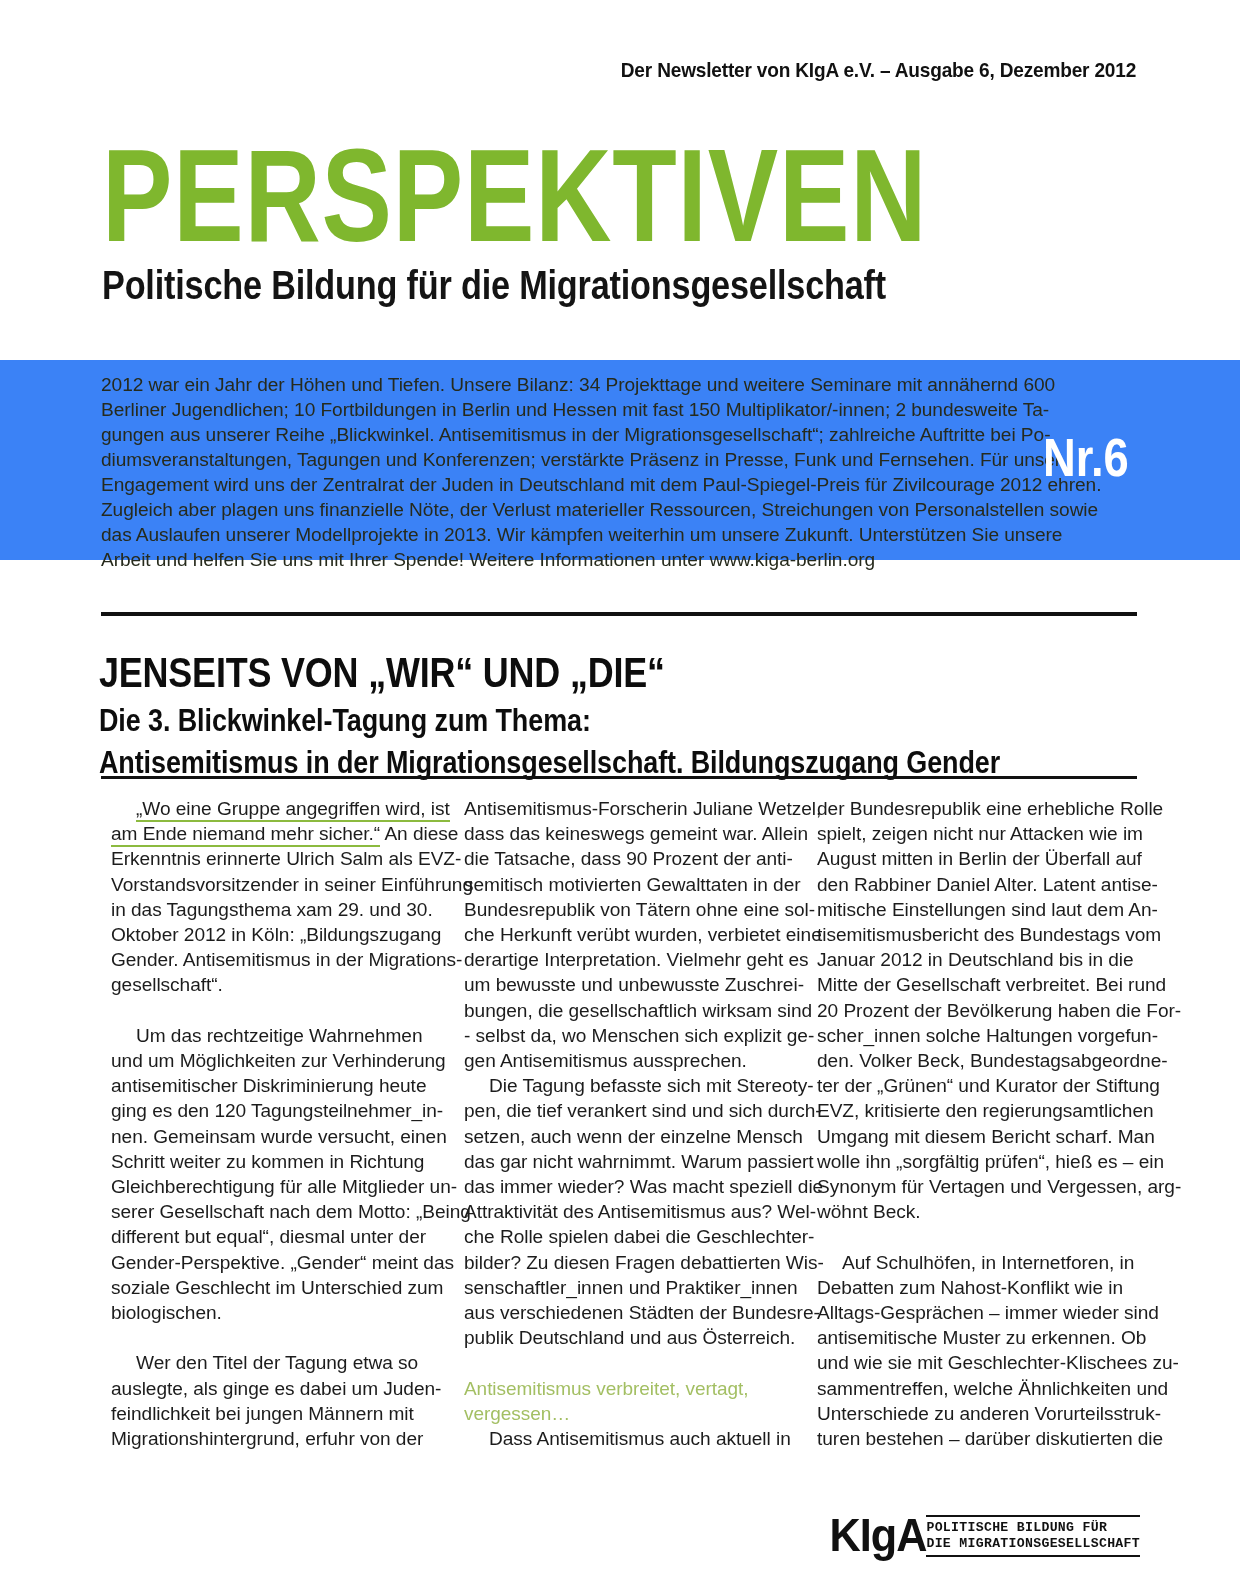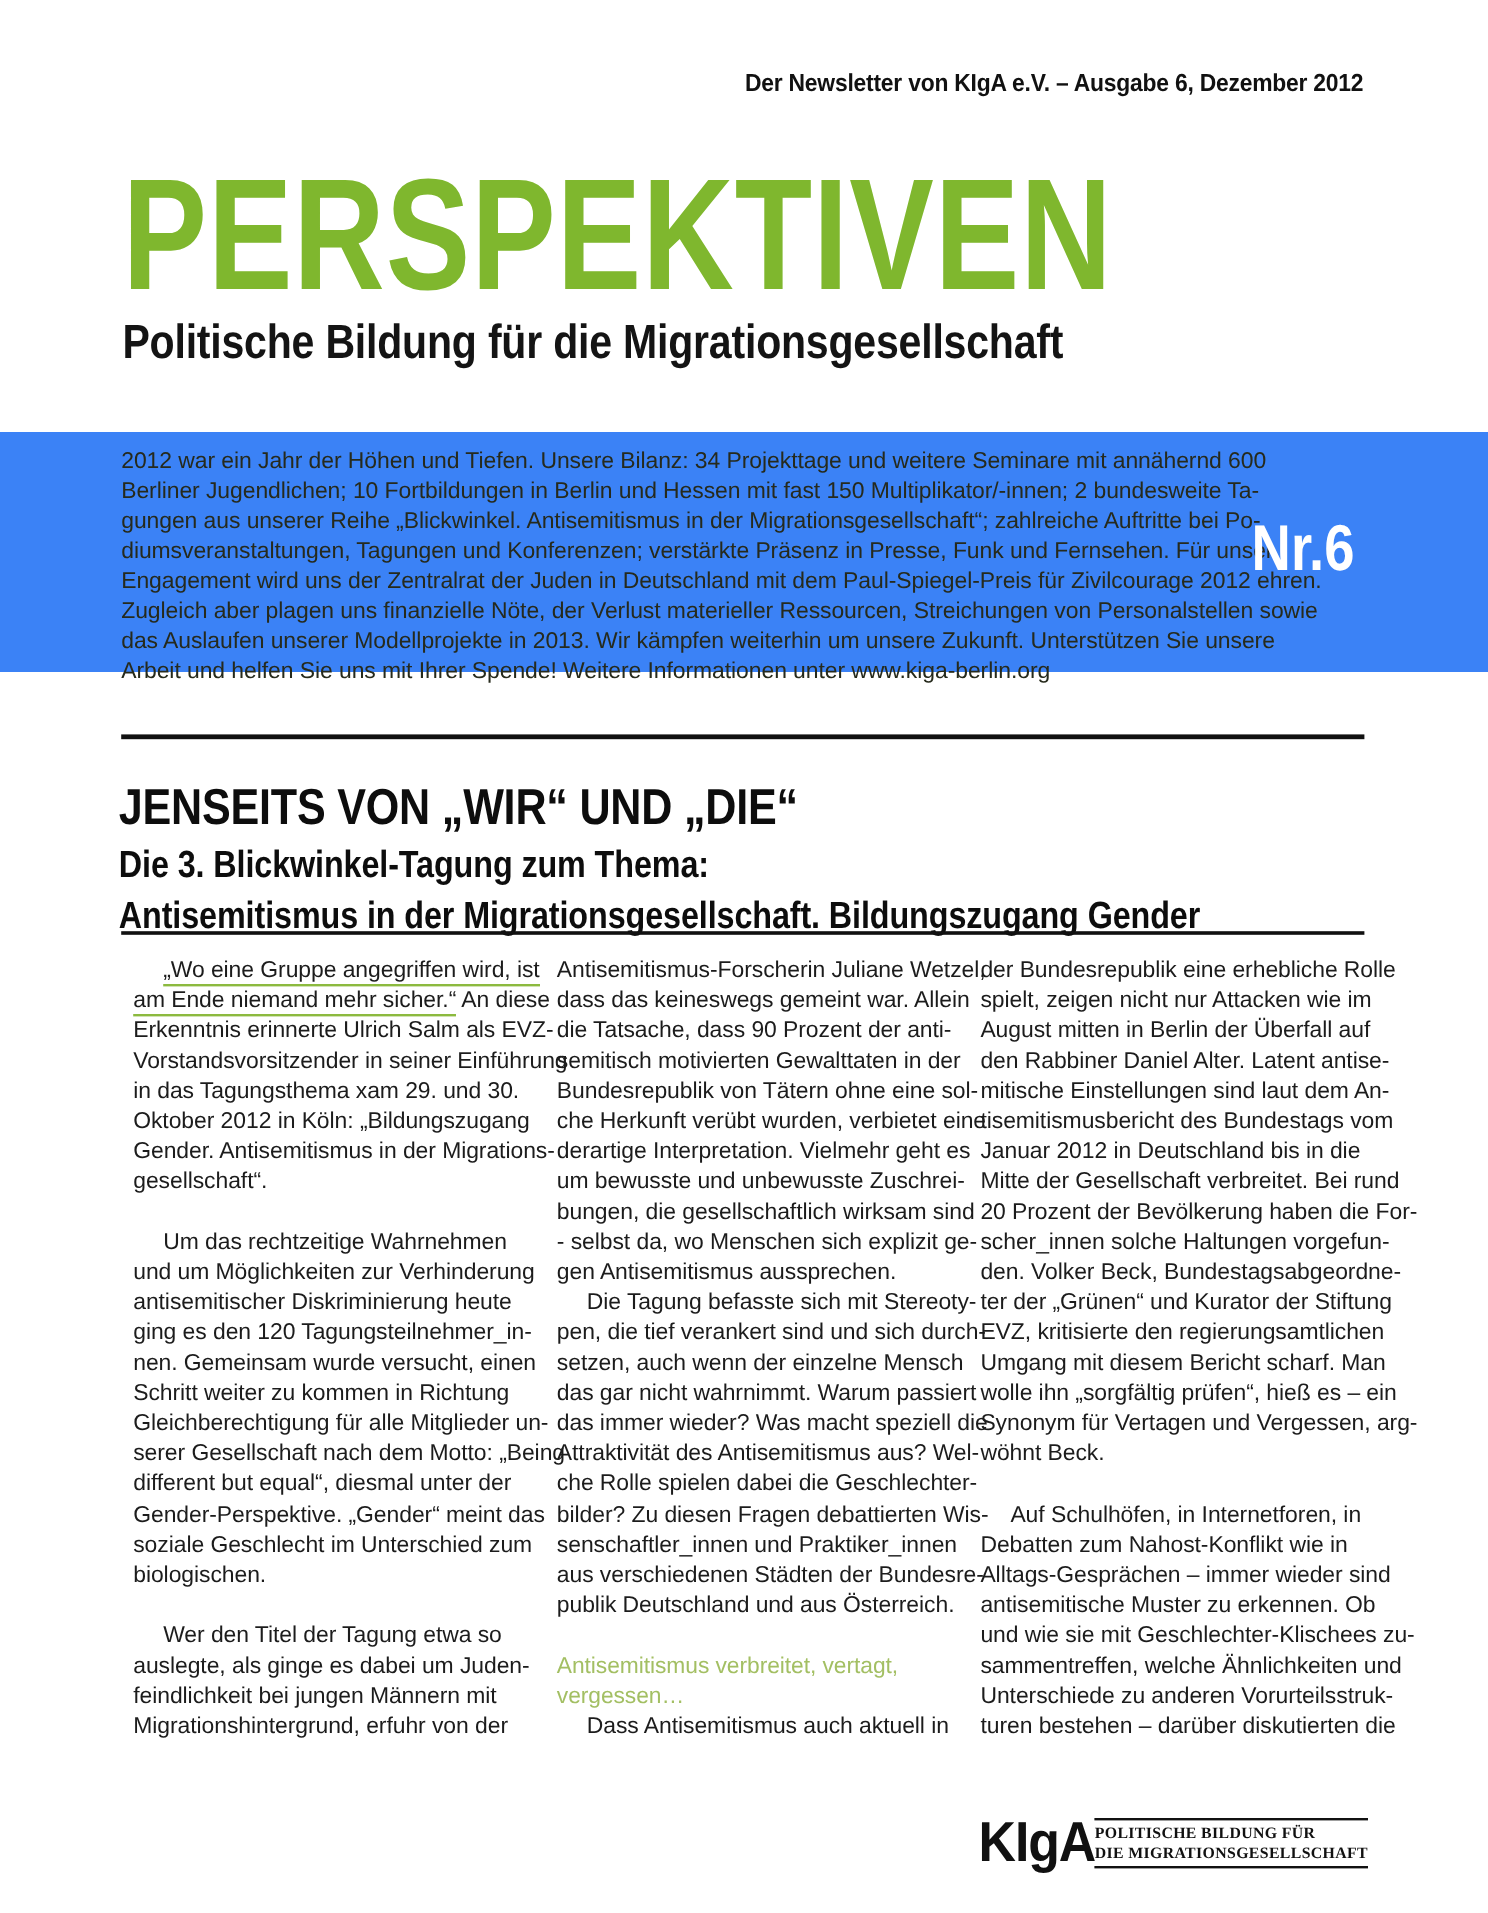--- a/index.html
+++ b/index.html
@@ -196,21 +196,21 @@
     font-family: "Liberation Sans", sans-serif;
     font-weight: bold;
     font-size: 47px;
     line-height: 0.95;
     color: #111;
     letter-spacing: -1px;
     transform: scaleX(0.92);
     transform-origin: right center;
   }
   .logo-tag {
-    font-family: Liberation Serif, serif;
+    font-family: Liberation Mono, monospace;
     font-weight: bold;
     font-size: 13.2px;
     line-height: 16px;
     letter-spacing: 0.3px;
     color: #111;
     border-top: 2px solid #111;
     border-bottom: 2px solid #111;
     padding: 3px 0 3px 0;
   }
   .logo-tag .ln { display: block; white-space: nowrap; }

